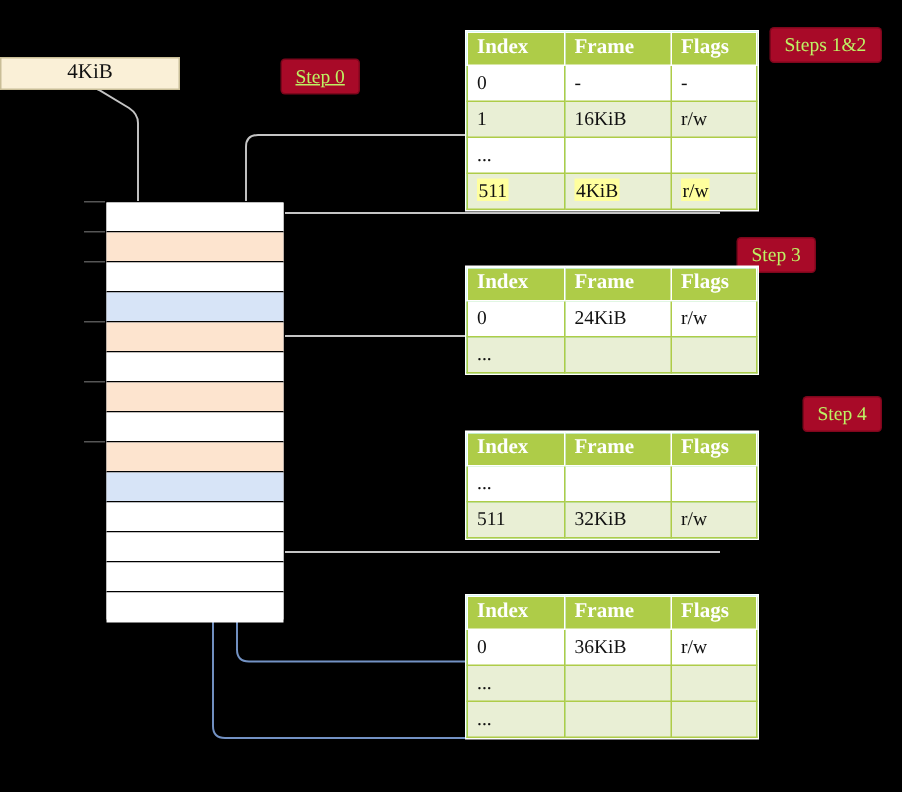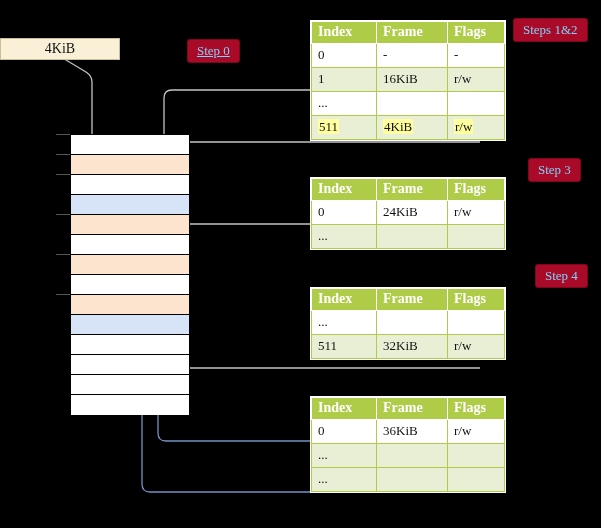--- a/index.html
+++ b/index.html
@@ -45,31 +45,31 @@
     font-size: 14px;
     line-height: 20px;
     text-align: center;
     white-space: nowrap;
   }
 
   
   .badge {
     position: absolute;
     background: #A80A28;
-    color: #7dd3fc;
+    color: #bef264;
     font-size: 13px;
     line-height: 17px;
     padding: 2px 9px 3px 9px;
     border-radius: 2px;
     white-space: nowrap;
     box-shadow: 0 0 0 1px #7E061C;
   }
   #badge-step0 { left: 188px; top: 40px; text-decoration: underline; }
   #badge-steps12 { left: 514px; top: 19px; }
-  #badge-step3 { left: 529px; top: 159px; }
+  #badge-step3 { left: 492px; top: 159px; }
   #badge-step4 { left: 536px; top: 265px; }
 
   
   #memcol {
     position: absolute;
     left: 70px;
     top: 134px;
     width: 120px;
     height: 280px;
     box-sizing: border-box;

